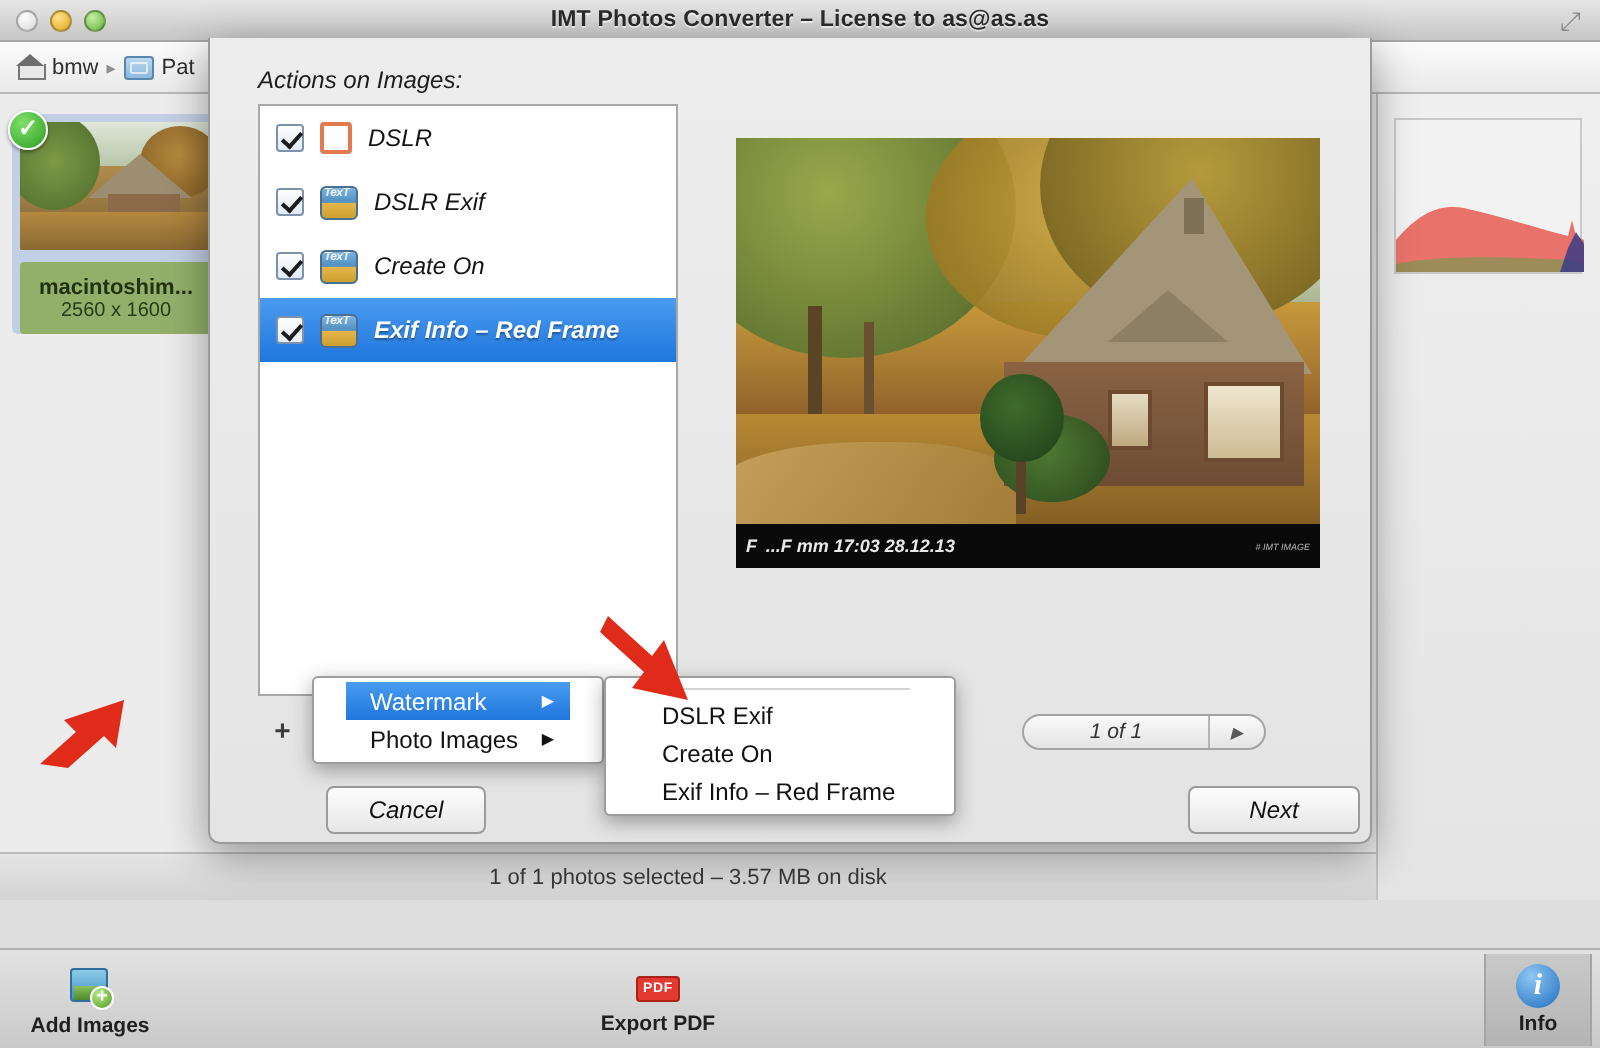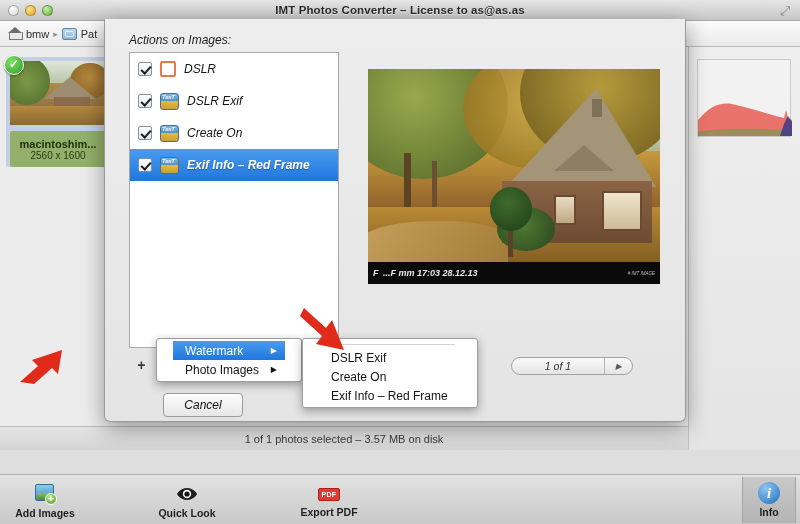--- a/index.html
+++ b/index.html
@@ -402,30 +402,20 @@
 
   <div class="toolbar">
     <div class="tb-item" style="left:4px">
       <div class="ico-addphotos">
         <div class="pic"></div>
           <div class="plus">+</div>
       </div>
       <div class="tb-label">Add Images</div>
     </div>
 
-    <div class="tb-item" style="left:146px">
-      <div class="ico-eye">
-        <svg width="22" height="14" viewBox="0 0 22 14">
-          <path d="M11 1 C4 1 1 7 1 7 C1 7 4 13 11 13 C18 13 21 7 21 7 C21 7 18 1 11 1 Z" fill="#1d1d1d"></path>
-          <circle cx="11" cy="7" r="4.2" fill="#fafafa"></circle>
-          <circle cx="11" cy="7" r="2.6" fill="#151515"></circle>
-        </svg>
-      </div>
-      <div class="tb-label">Quick Look</div>
-    </div>
 
     <div class="tb-item" style="left:288px">
       <div class="ico-pdf">
         <span class="badge">PDF</span>
       </div>
       <div class="tb-label">Export PDF</div>
     </div>
 
 
 
@@ -491,20 +481,21 @@
         </div>
       </div>
     </div>
 
     <div class="pager">
       <div class="pager-text">1 of 1</div>
       <div class="pager-next">▶</div>
     </div>
 
     <div class="cancel-btn">Cancel</div>
+    <div class="next-btn">Next</div>
   </div>
 
   <div class="ctx-menu ctx1">
     <div class="ctx-item hl">
       <span>Watermark</span>
       <span class="arrow">▶</span>
     </div>
     <div class="ctx-item">
       <span>Photo Images</span>
       <span class="arrow">▶</span>

